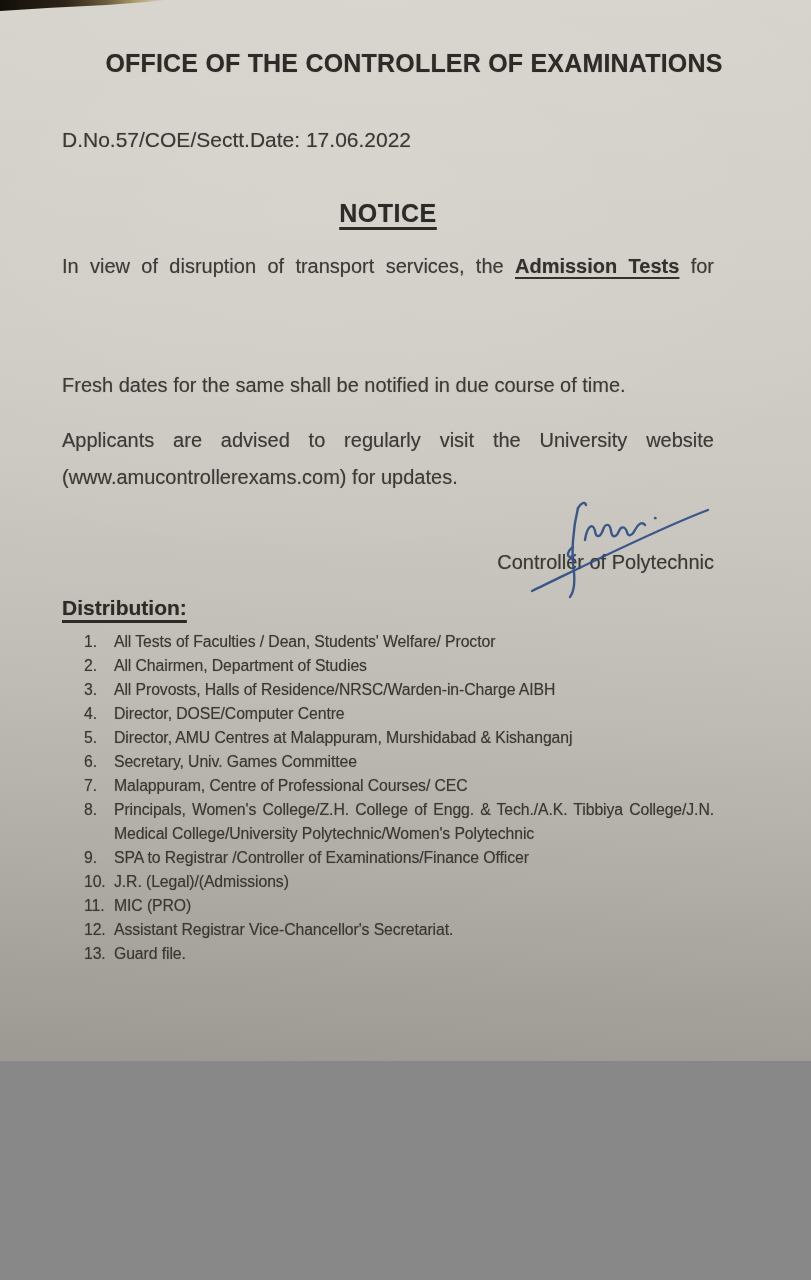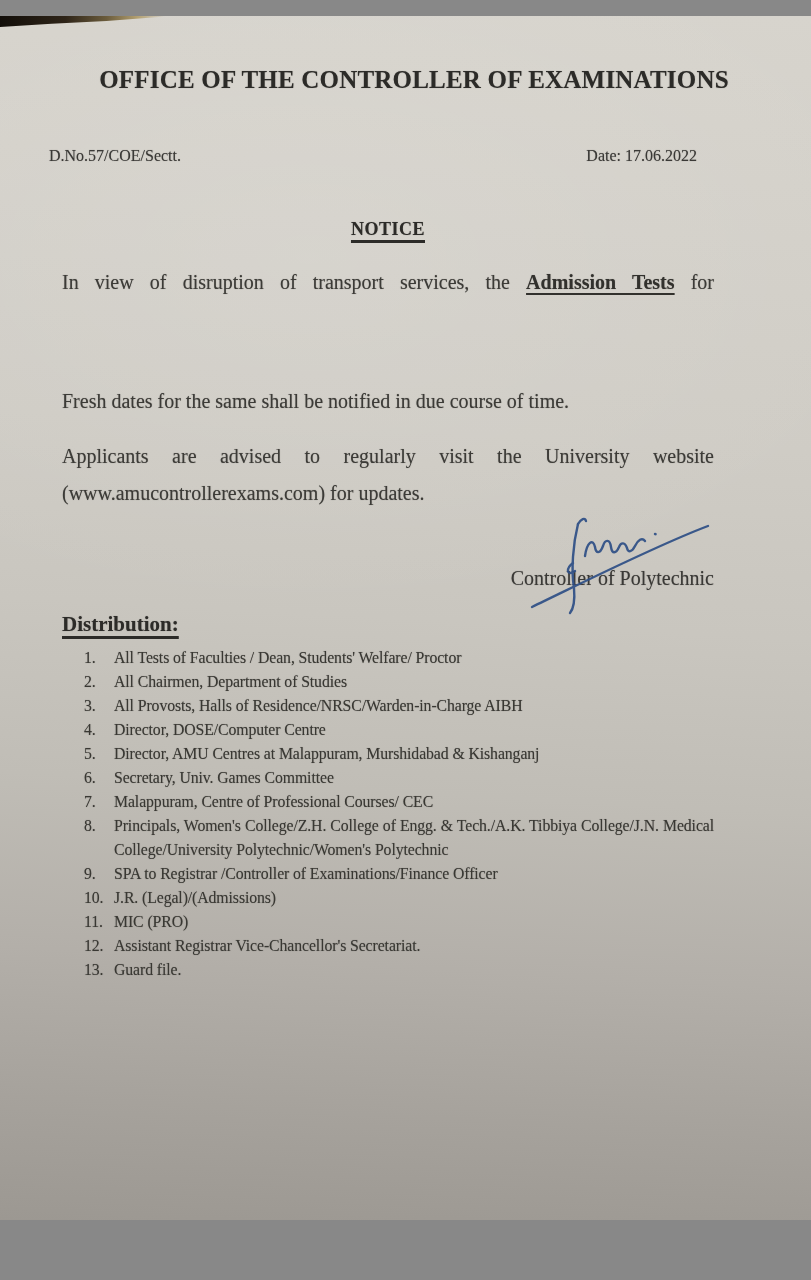--- a/index.html
+++ b/index.html
@@ -1,45 +1,45 @@
 <!DOCTYPE html>
 <html><head>
 <meta charset="utf-8">
 <style>
   html,body{margin:0;padding:0;background:#888;}
   .page{
     position:relative;
-    width:811px;height:1204px;
-    margin:16px auto;
+    width:811px;height:1061px;
+    margin:0 auto;
     overflow:hidden;
-    font-family:Liberation Serif, serif;
+    font-family:Liberation Sans, sans-serif;
     color:#3a3936;
     background:
       radial-gradient(ellipse 900px 520px at 38% 20%, rgba(255,255,255,0.10), rgba(255,255,255,0) 70%),
       linear-gradient(183deg,#d7d4cd 0%,#d3d0c9 18%,#cfccc5 35%,#c9c6bf 50%,#c0bdb6 64%,#b3afa9 78%,#a6a29c 90%,#9c9892 100%);
   }
   .txtsoft{text-shadow:0 0 1px rgba(56,54,50,0.45);}
 
   
   .edge-wedge{
     position:absolute;top:0;left:0;width:172px;height:11px;
     background:linear-gradient(90deg,#120e09 0%,#2e2418 38%,#6b5c3c 62%,#b3a071 80%,rgba(179,160,113,0) 96%);
     clip-path:polygon(0 0,100% 0,62% 45%,30% 70%,0 100%);
   }
 
   .header{position:absolute;left:62px;top:48px;width:652px;padding-left:26px;text-align:center;}
   .header .h1{font-size:25px;font-weight:bold;line-height:31px;color:#2c2b28;letter-spacing:.2px;}
   .header .h2{font-size:25px;font-weight:bold;line-height:31px;color:#2c2b28;letter-spacing:.2px;margin-top:2px;}
   .u{text-decoration:underline;text-decoration-thickness:3px;text-underline-offset:5px;text-decoration-skip-ink:none;}
 
-  .meta{position:absolute;left:49px;top:127px;width:652px;display:flex;justify-content:space-between;
-        font-size:16px;line-height:26px;color:#3a3936;padding-right:4px;box-sizing:border-box;}
+  .meta{position:absolute;left:62px;top:127px;width:652px;display:flex;
+        font-size:21px;line-height:26px;color:#3a3936;padding-right:4px;box-sizing:border-box;}
 
   .notice-title{position:absolute;left:62px;top:198px;width:652px;text-align:center;
-        font-size:18px;font-weight:bold;line-height:30px;color:#2c2b28;letter-spacing:.5px;}
+        font-size:25px;font-weight:bold;line-height:30px;color:#2c2b28;letter-spacing:.5px;}
 
   .para{position:absolute;left:62px;width:652px;font-size:20px;line-height:37px;color:#3c3b37;}
   .p1{top:248px;}
   .p2{top:367px;}
   .p3{top:422px;}
   .jline{text-align:justify;text-align-last:justify;}
   .emph{font-weight:bold;text-decoration:underline;text-decoration-thickness:2px;text-underline-offset:4px;text-decoration-skip-ink:none;color:#32312d;}
 
   .sign-title{position:absolute;right:97px;top:548px;font-size:20px;line-height:28px;color:#3a3936;}
   .signature{position:absolute;left:515px;top:492px;width:210px;height:112px;z-index:3;}

